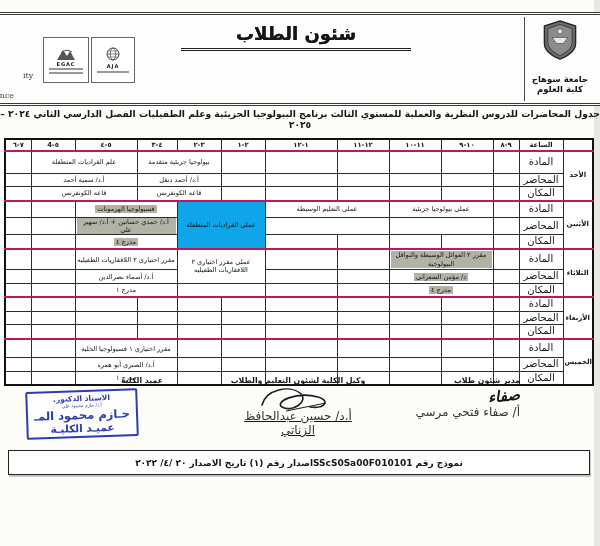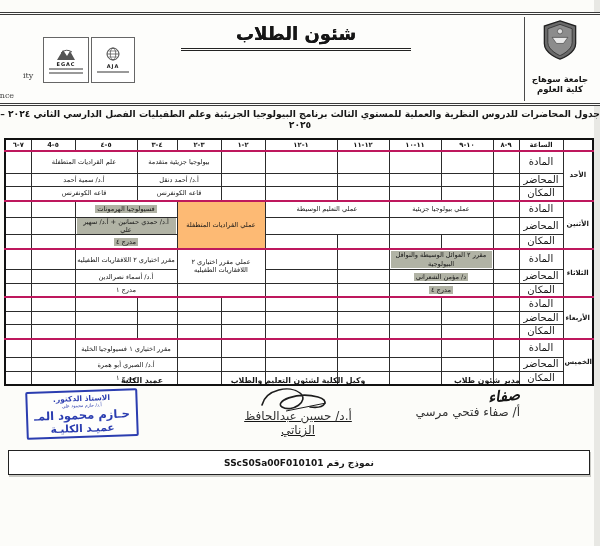--- a/index.html
+++ b/index.html
@@ -37,21 +37,21 @@
          width:588px;font-size:6.6px;border:2px solid #111;background:#fff;}
   .sched td,.sched th{border:1px solid #2c2c2c;padding:0 1px;text-align:center;
                       vertical-align:middle;overflow:hidden;line-height:1.25;}
   .sched tr.dayfirst td{border-top:2px solid #be185d;}
   .sched .day{font-weight:bold;font-size:7px;}
   .sched .lbl{font-size:10px;}
   .sched th{font-weight:bold;font-size:6.8px;}
   .r-head{height:12px;} .r-s1{height:22px;} .r-s2{height:13px;} .r-s3{height:12px;}
   .r-m1{height:17px;} .r-t1{height:21px;} .r-w{height:11px;} .r-th1{height:19px;}
   .mark{background:#b1b3a5;display:inline-block;padding:0 2px;}
-  .gray{background:#fdba74;}
+  .gray{background:#0ea5e9;}
 
   
   .foot{position:absolute;top:372px;left:0;width:100%;height:78px;}
   .sig-title{font-size:7.8px;font-weight:bold;}
   .sig-name{font-size:12px;color:#333;}
   .sig-right{position:absolute;right:80px;top:4px;width:130px;text-align:right;}
   .script{font-size:15px;font-style:italic;font-weight:bold;transform:rotate(-6deg);display:inline-block;margin:2px 0 0 0;}
   .sig-center{position:absolute;left:228px;top:4px;width:140px;text-align:center;text-decoration:underline;}
   .sig-center svg{display:block;margin:-2px auto -8px auto;}
   .sig-left{position:absolute;left:112px;top:4px;width:60px;text-align:center;}
@@ -373,13 +373,14 @@
     <div class="st1">الاستاذ الدكتور.</div>
     <div class="st2">أ.د/ حازم محمود علي</div>
     <div class="st3">حـازم محمود المـ</div>
     <div class="st4">عميـد الكليـة</div>
   </div>
 </div>
 
 <div class="formbar">
   <span>نموذج رقم</span>
   <span class="code">SScS0Sa00F010101</span>
+  <span>اصدار رقم (١) تاريخ الاصدار ٢٠ /٤/ ٢٠٢٢</span>
 </div>
 
 </body></html>

